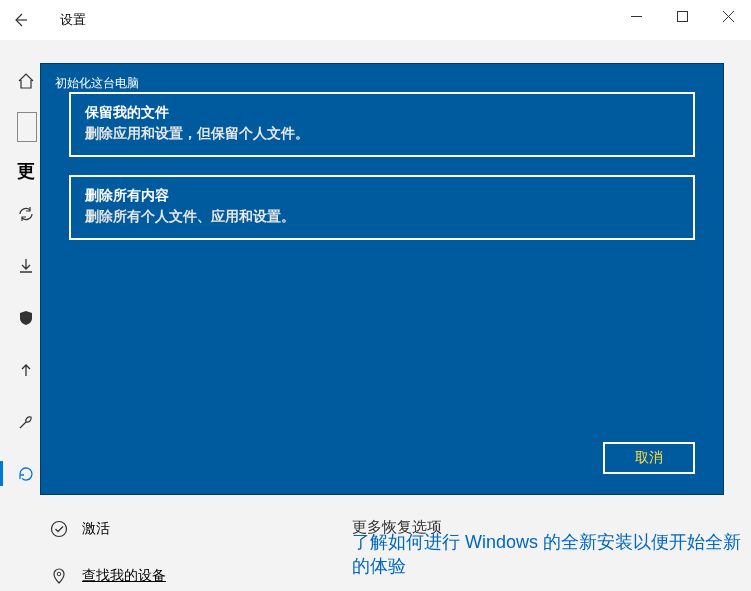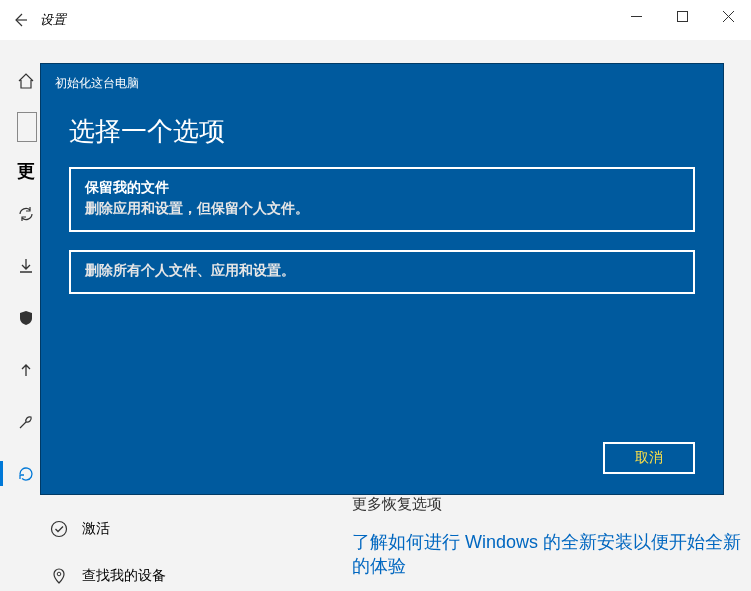--- a/index.html
+++ b/index.html
@@ -1,35 +1,35 @@
 <!DOCTYPE html>
 <html><head>
   <meta charset="utf-8">
   <style>
     * { margin: 0; padding: 0; box-sizing: border-box; font-family: "Microsoft YaHei", "Segoe UI", sans-serif; }
     body { width: 751px; height: 591px; background: #f3f3f3; overflow: hidden; position: relative; }
 
     
     .titlebar { height: 40px; background: #fff; display: flex; align-items: center; position: relative; }
     .back-btn { width: 40px; height: 40px; display: flex; align-items: center; justify-content: center; color: #333; }
-    .title-text { font-size: 13px; color: #000; font-style: italic; }
+    .title-text { margin-left: 20px; font-size: 13px; color: #000; }
     .title-controls { position: absolute; right: 0; top: 0; display: flex; }
     .title-ctrl { width: 46px; height: 32px; display: flex; align-items: center; justify-content: center; color: #555; }
     .side-item { height: 45px; display: flex; align-items: center; padding-left: 14px; color: #333; position: relative; }
     .side-item.active::before { content: ""; position: absolute; left: 0; top: 10px; bottom: 10px; width: 3px; background: #0078d7; }
     .side-item svg, .side-item .glyph { width: 18px; height: 18px; }
     .side-label { font-size: 14px; margin-left: 14px; color: #000; white-space: nowrap; text-align: center; }
     .update-label { position: absolute; left: 17px; top: 159px; font-size: 18px; font-weight: 600; color: #000; }
 
     
-    .page-below { position: absolute; left: 352px; top: 495px; font-size: 15px; color: #333; }
+    .page-below { position: absolute; left: 352px; top: 518px; font-size: 15px; color: #333; }
     .page-link { position: absolute; left: 352px; top: 530px; font-size: 18px; color: #0067c0; }
 
     .sidebar-full { position: absolute; left: 50px; top: 520px; display: flex; align-items: center; }
-    .sidebar-full2 { position: absolute; left: 50px; top: 567px; display: flex; align-items: center; }
+    .sidebar-full2 { position: absolute; left: 50px; top: 567px; display: flex; align-items: center; text-decoration: underline; }
 
     
     .dialog { position: absolute; left: 40px; top: 63px; width: 684px; height: 432px; background: #005a9e; color: #fff; border: 1px solid #003a66; }
     .dialog-small-title { font-size: 12px; padding: 11px 20px 0 14px; color: #fff; }
     .dialog-heading { font-size: 26px; font-weight: 300; padding: 22px 28px 18px 28px; color: #fff; }
     .option-box { margin: 0 28px 18px 28px; border: 2px solid #fff; padding: 10px 4px 12px 14px; cursor: pointer; }
     .option-title { font-size: 14px; font-weight: 600; margin-bottom: 3px; color: #fff; }
     .option-desc { font-size: 14px; color: #e6e6e6; font-weight: 700; }
     .cancel-btn { position: absolute; right: 28px; bottom: 20px; width: 92px; height: 32px; border: 2px solid #fff; background: transparent; color: #fde047; font-size: 14px; display: flex; align-items: center; justify-content: center; cursor: pointer; }
 
@@ -121,27 +121,27 @@
       <circle cx="9" cy="7" r="1.8" stroke="#333" fill="none"></circle>
     </svg>
   <span class="side-label">查找我的设备</span>
 </div>
 
 <div class="page-below">更多恢复选项</div>
 <div class="page-link">了解如何进行 Windows 的全新安装以便开始全新的体验</div>
 
 <div class="dialog">
   <div class="dialog-small-title">初始化这台电脑</div>
-  <div class="dialog-heading">选择一个选项</div>
 
   <div class="option-box">
     <div class="option-title">保留我的文件</div>
     <div class="option-desc">删除应用和设置，但保留个人文件。</div>
   </div>
 
   <div class="option-box">
+    <div class="option-title">删除所有内容</div>
     <div class="option-desc">删除所有个人文件、应用和设置。</div>
   </div>
 
   <div class="cancel-btn">
     <span>取消</span>
   </div>
 </div>
 
 </body></html>

